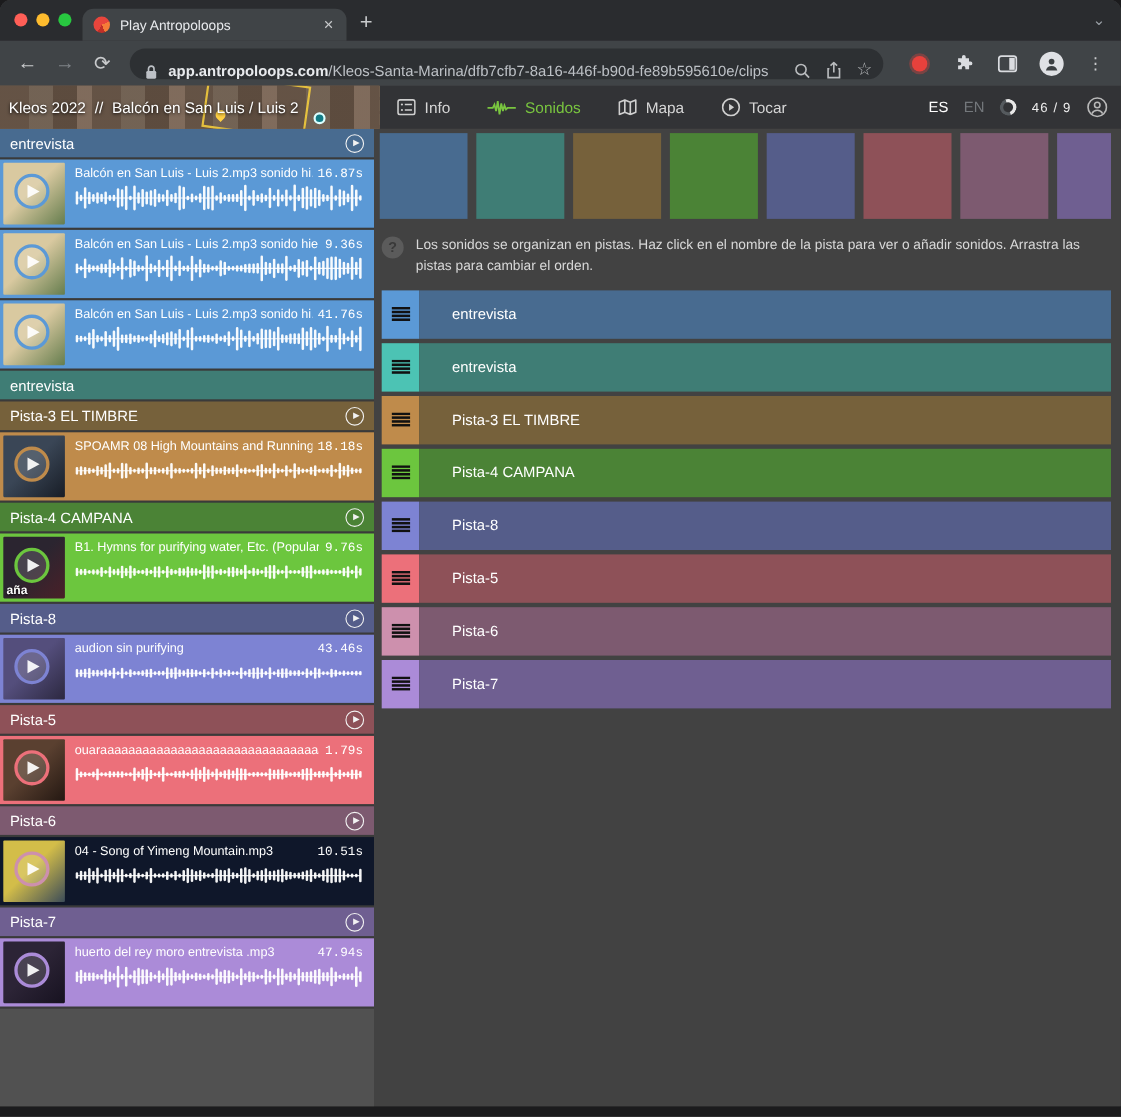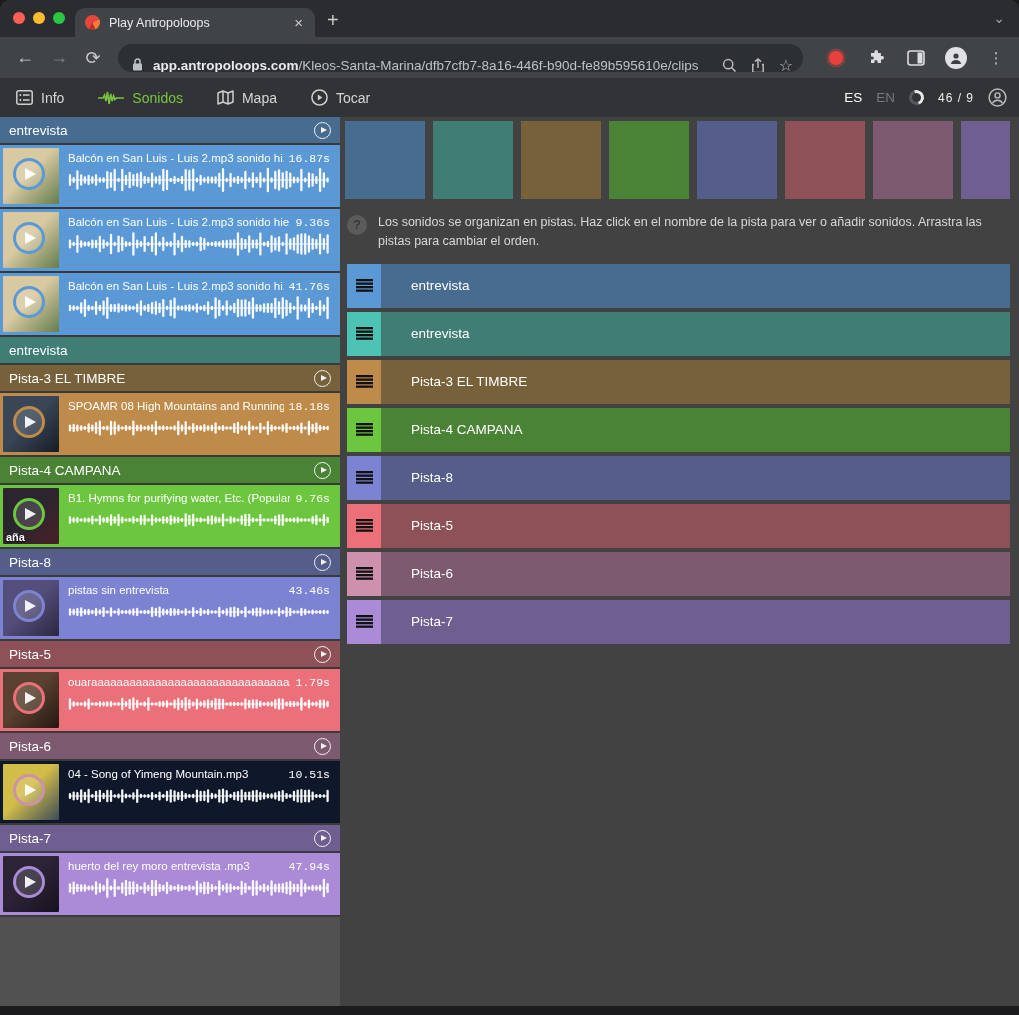--- a/index.html
+++ b/index.html
@@ -14,21 +14,21 @@
   .tab{margin-left:75px;width:240px;height:29px;background:#404447;border-radius:10px 10px 0 0;display:flex;align-items:center;padding:0 10px;color:#e8eaed;font-size:12.5px;}
   .favicon{width:15px;height:15px;border-radius:50%;background:conic-gradient(from 210deg,#e8453c 0 60%,#f57c38 60% 85%,#c03028 85%);margin-right:9px;flex:none;}
   .tab-title{flex:1;white-space:nowrap;overflow:hidden;}
   .tab-close{color:#c8cacc;font-size:15px;padding:0 2px;cursor:default;}
   .newtab{color:#c8cacc;font-size:20px;margin:0 0 5px 12px;}
   .strip-chevron{position:absolute;right:14px;top:10px;color:#9aa0a6;font-size:14px;}
 
   .toolbar{height:41px;background:#404447;display:flex;align-items:center;padding:0 10px;gap:4px;}
   .navbtn{color:#c8cacc;font-size:18px;width:30px;text-align:center;}
   .navbtn.dim{color:#7e8387;}
-  .omnibox{flex:1;height:28px;background:#2d3033;border-radius:14px;margin:0 6px;display:flex;align-items:flex-start;padding:14px 10px;color:#dadce0;font-size:13.5px;overflow:hidden;}
+  .omnibox{flex:1;height:28px;background:#2d3033;border-radius:14px;margin:0 6px;display:flex;align-items:flex-end;padding:0 10px;color:#dadce0;font-size:13.5px;overflow:hidden;}
   .lock{margin:0 10px 0 4px;flex:none;}
   .url{white-space:nowrap;overflow:hidden;flex:1;}
   .url .domain{color:#e8eaed;font-weight:bold;}
   .url .path{color:#bdc1c6;}
   .omni-ic{flex:none;margin-left:14px;opacity:.9;}
   .chip{flex:none;margin-left:10px;display:flex;align-items:center;justify-content:center;width:26px;}
   .record-dot{width:14px;height:14px;border-radius:50%;background:#e8413c;box-shadow:0 0 0 2.5px rgba(232,65,60,.35);}
   .avatar-c{width:22px;height:22px;border-radius:50%;background:#dfe1e5;display:flex;align-items:center;justify-content:center;}
   .kebab{color:#c8cacc;font-size:15px;letter-spacing:0;}
 
@@ -147,20 +147,29 @@
           <svg class="icon" width="14" height="14" viewBox="0 0 14 14">
             <circle cx="7" cy="5" r="2.6" fill="#3c4043"></circle>
             <path d="M1.8 13a5.4 5.4 0 0 1 10.4 0z" fill="#3c4043"></path>
           </svg>
         </span>
     </div>
     <div class="chip kebab">⋮</div>
   </div>
 
   <div class="appheader">
+    <div class="mapthumb">
+      <span class="map-pin"></span>
+      <span class="map-marker"></span>
+      <div class="breadcrumb">
+        <span>Kleos 2022</span>
+        <span>//</span>
+        <span>Balcón en San Luis / Luis 2</span>
+      </div>
+    </div>
     <div class="appnav">
       <div class="navitem">
         <svg class="icon" width="17" height="15" viewBox="0 0 17 15">
             <rect x="0.8" y="0.8" width="15.4" height="13.4" rx="2" fill="none" stroke="#cfcfcf" stroke-width="1.5"></rect>
             <circle cx="4.4" cy="5" r="1" fill="#cfcfcf"></circle>
             <circle cx="4.4" cy="10" r="1" fill="#cfcfcf"></circle>
             <path d="M7 5h6.5M7 10h6.5" stroke="#cfcfcf" stroke-width="1.4"></path>
           </svg>
         <span>Info</span>
       </div>
@@ -349,21 +358,21 @@
 
   <div class="clip" style="background: rgb(125, 131, 211);">
     <div class="thumb" style="background: linear-gradient(135deg, rgb(84, 78, 124) 0%, rgb(84, 78, 124) 45%, rgb(44, 40, 64) 100%);">
       <span class="ring" style="border-color: rgb(125, 131, 211);">
                 <i></i>
               </span>
 
     </div>
     <div class="clip-body">
       <div class="clip-top">
-        <span class="clip-title">pistas sin entrevista</span>
+        <span class="clip-title">audion sin purifying</span>
         <span class="clip-dur">43.46s</span>
       </div>
       <div class="clip-wave">
         <svg viewBox="0 0 240 26" preserveAspectRatio="none">
                   <path d="M2 13H238" stroke="rgba(255,255,255,0.85)" stroke-width="1"></path>
                   <path d="M1.8 10.2L1.8 15.8M5.2 10.7L5.2 15.3M8.6 9.9L8.6 16.1M12.1 9.4L12.1 16.6M15.5 11.1L15.5 14.9M18.9 10.9L18.9 15.1M22.3 11.7L22.3 14.3M25.7 10.1L25.7 15.9M29.2 11.4L29.2 14.6M32.6 9.1L32.6 16.9M36.0 12.2L36.0 13.8M39.4 9.2L39.4 16.8M42.8 12.3L42.8 13.7M46.3 10.4L46.3 15.6M49.7 12.1L49.7 13.9M53.1 12.0L53.1 14.0M56.5 11.4L56.5 14.6M59.9 10.4L59.9 15.6M63.4 9.9L63.4 16.1M66.8 12.3L66.8 13.7M70.2 11.8L70.2 14.2M73.6 11.9L73.6 14.1M77.0 8.7L77.0 17.3M80.5 9.8L80.5 16.2M83.9 8.6L83.9 17.4M87.3 10.5L87.3 15.5M90.7 11.3L90.7 14.7M94.1 9.9L94.1 16.1M97.6 10.3L97.6 15.7M101.0 10.8L101.0 15.2M104.4 12.3L104.4 13.7M107.8 10.2L107.8 15.8M111.2 12.2L111.2 13.8M114.7 9.0L114.7 17.0M118.1 12.1L118.1 13.9M121.5 9.9L121.5 16.1M124.9 11.8L124.9 14.2M128.3 11.0L128.3 15.0M131.8 12.3L131.8 13.7M135.2 12.3L135.2 13.7M138.6 8.8L138.6 17.2M142.0 11.8L142.0 14.2M145.4 10.3L145.4 15.7M148.9 9.1L148.9 16.9M152.3 8.6L152.3 17.4M155.7 9.7L155.7 16.3M159.1 12.1L159.1 13.9M162.5 8.6L162.5 17.4M166.0 12.3L166.0 13.7M169.4 10.4L169.4 15.6M172.8 9.5L172.8 16.5M176.2 9.6L176.2 16.4M179.6 11.4L179.6 14.6M183.1 11.6L183.1 14.4M186.5 11.2L186.5 14.8M189.9 12.3L189.9 13.7M193.3 9.6L193.3 16.4M196.7 11.7L196.7 14.3M200.2 8.9L200.2 17.1M203.6 9.8L203.6 16.2M207.0 12.3L207.0 13.7M210.4 12.3L210.4 13.7M213.8 9.9L213.8 16.1M217.3 10.9L217.3 15.1M220.7 12.3L220.7 13.7M224.1 11.6L224.1 14.4M227.5 12.3L227.5 13.7M230.9 12.1L230.9 13.9M234.4 11.8L234.4 14.2M237.8 12.1L237.8 13.9" stroke="rgba(255,255,255,0.95)" stroke-width="2.1" stroke-linecap="round"></path>
                 </svg>
       </div>
     </div>
   </div>

